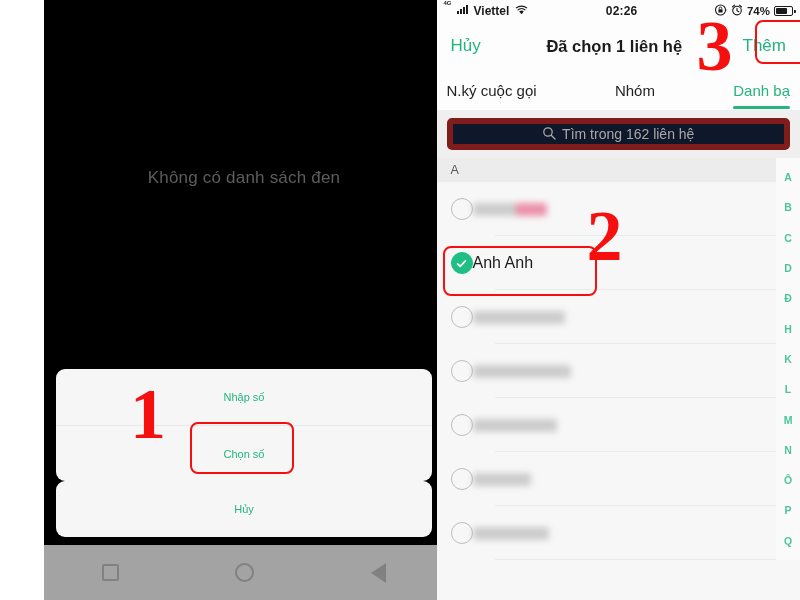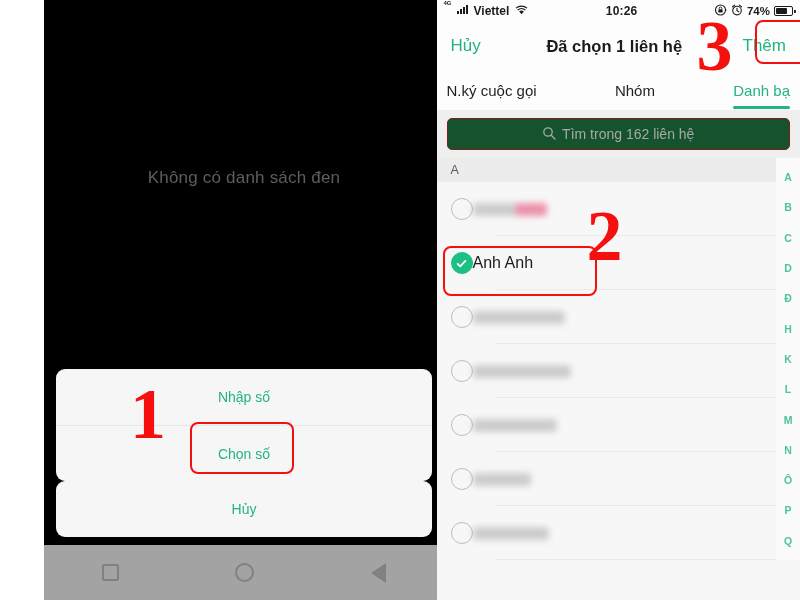--- a/index.html
+++ b/index.html
@@ -28,21 +28,21 @@
   .sheet-card {
     background: #f6f6f6;
     border-radius: 9px;
     overflow: hidden;
   }
   .sheet-group { top: 369px; }
   .sheet-cancel { top: 481px; }
   .sheet-item {
     height: 56px; line-height: 56px;
     text-align: center;
-    font-size: 14px; color: #24b47e;
+    font-size: 11px; color: #24b47e;
   }
   .sheet-item + .sheet-item { border-top: 1px solid #e8e8e8; }
   .ghost-text {
     position: absolute; left: 0; top: 521px; width: 400px;
     text-align: center; font-size: 16px; color: #3f9e86;
     opacity: .55;
     clip-path: inset(0 0 62% 0);
   }
   
   .navbar {
@@ -118,21 +118,21 @@
   .tab { font-size: 15px; color: #1f1f1f; position: relative; height: 40px; line-height: 42px; }
   .tab.active { color: #24b47e; }
   .tab.active::after {
     content: ""; position: absolute; left: 0; right: 0; bottom: 1px;
     height: 3px; background: #24b47e; border-radius: 2px;
   }
 
   
   .search-wrap { background: #efefef; padding: 8px 10px; }
   .search-box {
-    height: 32px; background: #14532d; border: 1px solid #7f1d1d; border-radius: 5px;
+    height: 32px; background: #0f172a; border: 6px solid #7f1d1d; border-radius: 5px;
     display: flex; align-items: center; justify-content: center; gap: 6px;
     font-size: 14px; color: #a8a8a8;
   }
 
   
   .list { position: relative; background: #f7f7f7; height: 402px; overflow: hidden; }
   .section-hdr {
     height: 24px; line-height: 24px; background: #ececec;
     padding-left: 14px; font-size: 12.5px; color: #5a5a5a;
   }
@@ -215,21 +215,21 @@
           </span>
         <span class="carrier">Viettel</span>
         <span class="wifi-ico">
           <svg width="13" height="10" viewBox="0 0 13 10">
             <path d="M6.5 9.2 L4.2 6.6 a3.4 3.4 0 0 1 4.6 0 Z" fill="#1b1b1b"></path>
             <path d="M2.6 5.1 a5.8 5.8 0 0 1 7.8 0" stroke="#1b1b1b" stroke-width="1.2" fill="none"></path>
             <path d="M1 3.1 a8.4 8.4 0 0 1 11 0" stroke="#1b1b1b" stroke-width="1.2" fill="none"></path>
           </svg>
         </span>
       </div>
-      <div class="sb-center">10:26</div>
+      <div class="sb-center">02:26</div>
       <div class="sb-right">
         <span>
           <svg width="12" height="12" viewBox="0 0 12 12">
             <circle cx="5.5" cy="6" r="5" fill="none" stroke="#1b1b1b" stroke-width="1.1"></circle>
             <rect x="3.4" y="5.3" width="4.2" height="3.2" rx=".6" fill="#1b1b1b"></rect>
             <path d="M4.2 5.3 v-1 a1.3 1.3 0 0 1 2.6 0 v1" fill="none" stroke="#1b1b1b" stroke-width=".9"></path>
             <path d="M10 5 l2 1 l-2 1 z" fill="#1b1b1b"></path>
           </svg>
         </span>
         <span>

